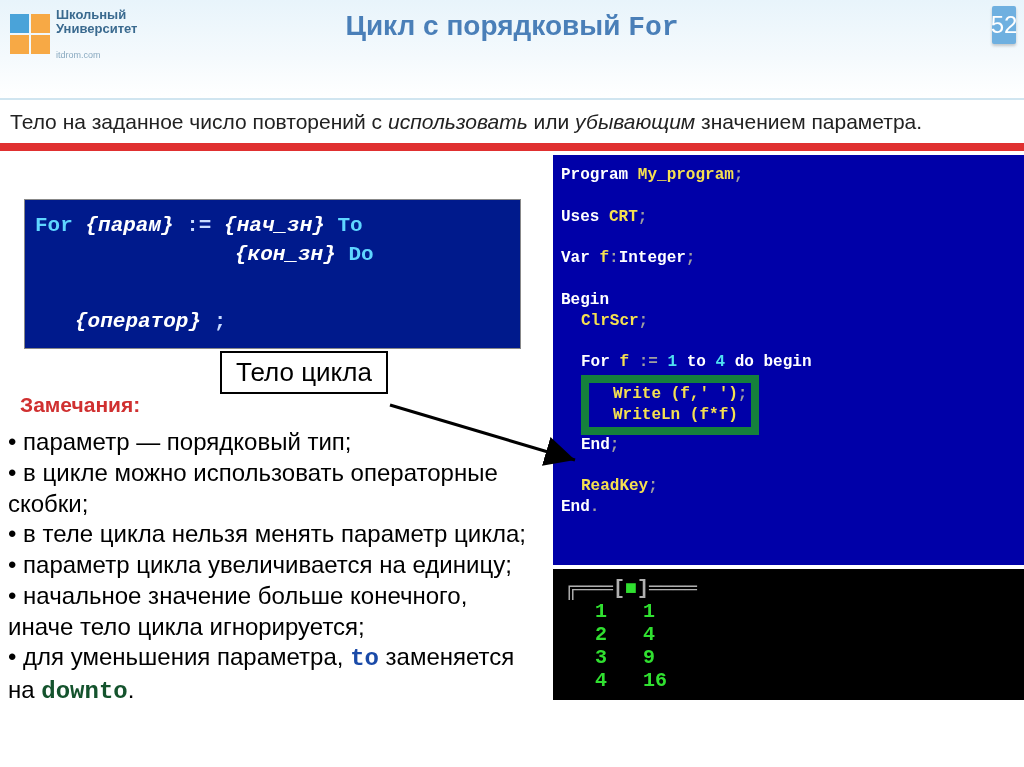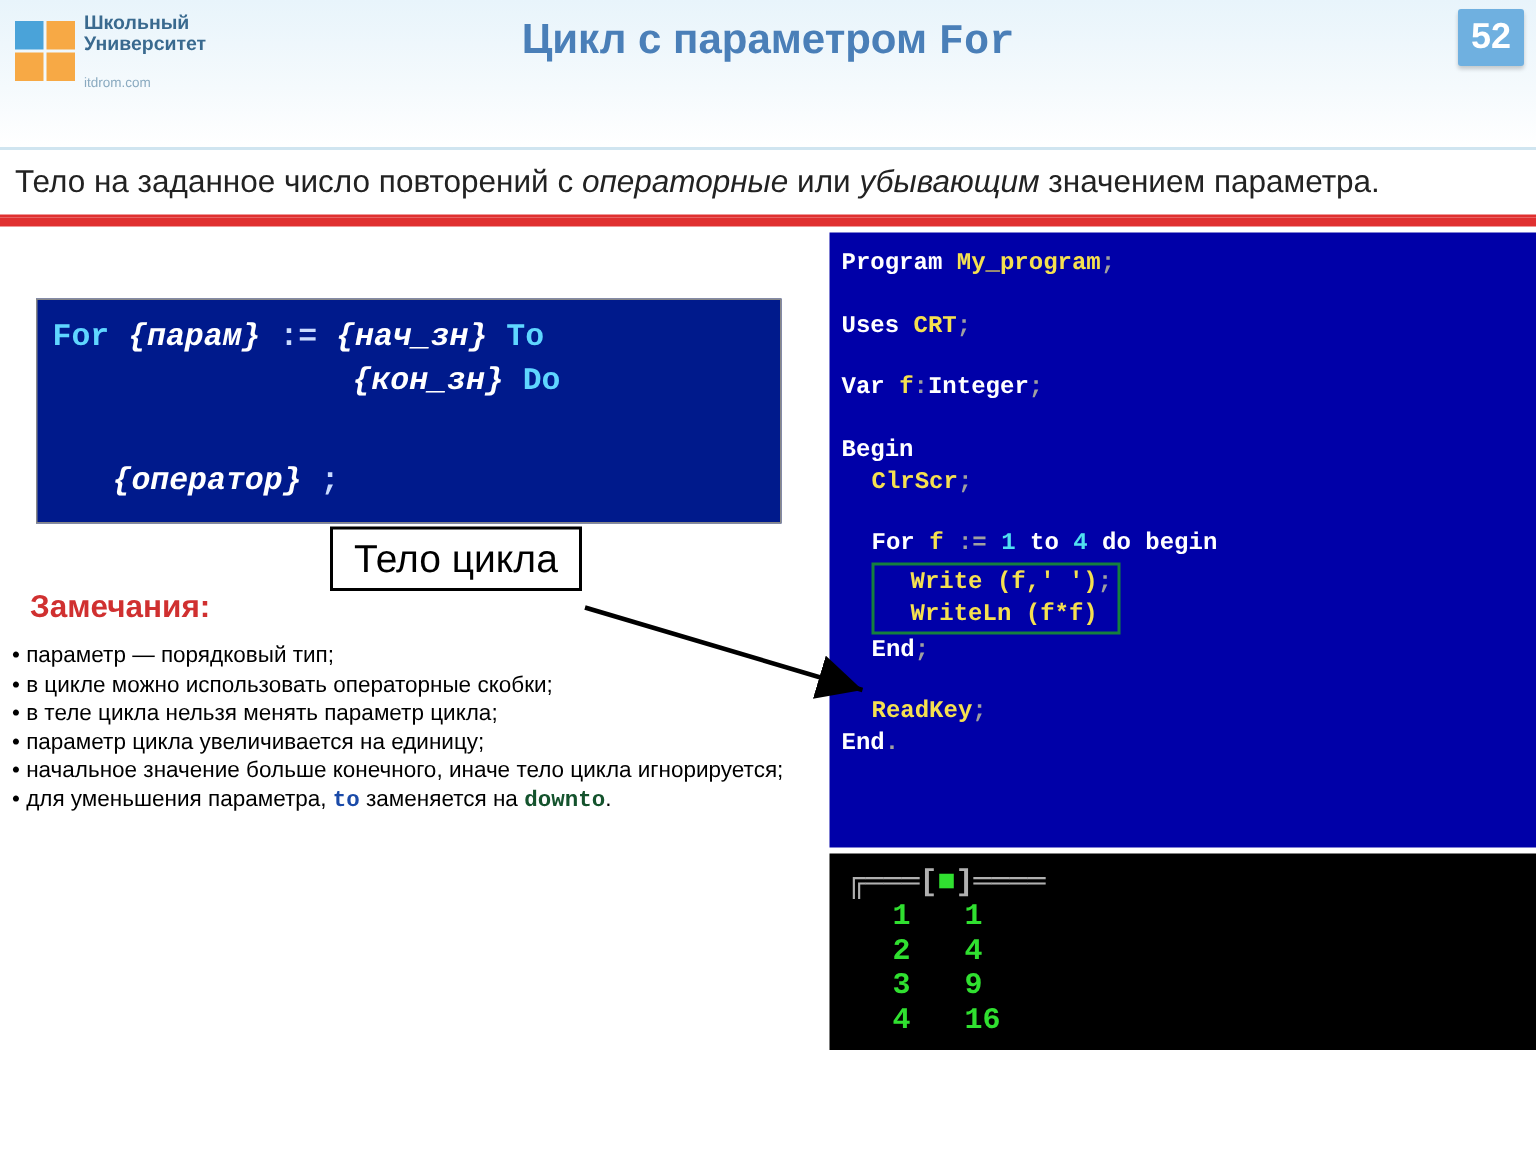--- a/index.html
+++ b/index.html
@@ -10,48 +10,48 @@
 .logo-sq { width: 40px; height: 40px; display: grid; grid-template: 1fr 1fr / 1fr 1fr; gap: 2px; margin-right: 6px; }
 .logo-sq span { background: #f7a945; }
 .logo-sq span:nth-child(1) { background: #4aa3d9; }
 .logo-text { font-size: 13px; color: #3a6a8f; line-height: 1.1; }
 .logo-text .bold { font-weight: bold; }
 .logo-text .small { font-size: 9px; color: #8aaac0; margin-top: 14px; }
 
 .title { position: absolute; left: 0; right: 0; top: 10px; text-align: center; font-size: 28px; color: #4a7fb8; font-weight: bold; }
 .title .mono { font-family: 'Courier New', monospace; color: #4a7fb8; }
 
-.pagebadge { position: absolute; right: 8px; top: 6px; width: 44px; height: 38px; background: #6fb0e0; color: #fff; display: flex; align-items: center; justify-content: center; font-size: 24px; font-weight: bold; border-radius: 2px; box-shadow: 0 2px 3px rgba(0,0,0,.2); }
+.pagebadge { position: absolute; right: 8px; top: 6px; width: 24px; height: 38px; background: #6fb0e0; color: #fff; display: flex; align-items: center; justify-content: center; font-size: 24px; font-weight: normal; border-radius: 2px; box-shadow: 0 2px 3px rgba(0,0,0,.2); }
 
 .red-strip { height: 6px; background: #e03030; }
 .intro-box { padding: 8px 10px; font-size: 21px; color: #222; line-height: 1.3; border-bottom: 2px solid #e03030; }
 .intro-box em { font-style: italic; }
 
 .columns { display: flex; padding: 0; }
 .left-col { width: 545px; padding: 18px 8px 0 8px; position: relative; }
 .right-col { width: 479px; padding: 4px 0 0 8px; }
 
 .syntax-box { background: #001a8c; color: #fff; font-family: 'Courier New', monospace; font-size: 21px; font-weight: bold; padding: 12px 10px; border: 1px solid #888; line-height: 1.35; margin: 30px 16px 10px 16px; }
 .syntax-box .kw { color: #5fd6ff; }
 .syntax-box .op { color: #c9dbff; }
 .syntax-box .par { color: #ffffff; font-style: italic; }
 
 .label-box { border: 2px solid #000; padding: 4px 14px; font-size: 26px; background: #fff; position: absolute; left: 220px; top: 200px; }
 .remarks-title { color: #d03030; font-size: 21px; font-weight: bold; margin: 44px 0 10px 12px; }
-.bullets { font-size: 15px; line-height: 1.28; }
+.bullets { font-size: 24px; line-height: 1.28; }
 .bullets .item { margin-bottom: 0; }
 .bullets .mono-b { font-family: 'Courier New', monospace; color: #1a4aa8; font-weight: bold; }
 .bullets .mono-r { font-family: 'Courier New', monospace; color: #14532d; font-weight: bold; }
 
 .code-panel { background: #0000a8; font-family: 'Courier New', monospace; font-size: 16px; font-weight: bold; padding: 10px 8px; color: #fff; line-height: 1.3; min-height: 410px; position: relative; }
 .code-panel .kw { color: #ffffff; }
 .code-panel .ye { color: #f5e050; }
 .code-panel .cy { color: #50e0f0; }
 .code-panel .gr { color: #a0a0a0; }
-.code-panel .hi-wrap { border: 2px solid #15803d; padding: 1px 4px; display: inline-block; margin-left: 20px; margin-top: 2px; }
+.code-panel .hi-wrap { border: 8px solid #15803d; padding: 1px 4px; display: inline-block; margin-left: 20px; margin-top: 2px; }
 
 .output-panel { background: #000; font-family: 'Courier New', monospace; font-size: 20px; font-weight: bold; padding: 8px 12px; color: #30e030; margin-top: 4px; min-height: 130px; position: relative; }
 .output-panel .frame-top { color: #b0b0b0; }
 .output-panel .row { white-space: pre; margin-left: 16px; }
 .output-panel .content { padding-left: 14px; }
 
 svg.arrow { position: absolute; pointer-events: none; }
 </style>
 </head>
 <body>
@@ -64,28 +64,28 @@
         <span></span>
         <span></span>
       </div>
     <div class="logo-text">
       <div class="bold">Школьный</div>
       <div class="bold">Университет</div>
       <div class="small">itdrom.com</div>
     </div>
   </div>
   <div class="title">
-    <span>Цикл с параметром</span>
+    <span>Цикл с порядковый</span>
     <span class="mono">For</span>
   </div>
   <div class="pagebadge">52</div>
 </div>
 
 <div class="intro-box">
-  <span>Тело на заданное число повторений с </span><em>операторные</em><span> или </span><em>убывающим</em><span> значением параметра.</span>
+  <span>Тело на заданное число повторений с </span><em>использовать</em><span> или </span><em>убывающим</em><span> значением параметра.</span>
 </div>
 <div class="red-strip"></div>
 
 <div class="columns">
   <div class="left-col">
     <div class="syntax-box">
       <div>
         <span class="kw">For</span>
         <span class="par">{парам}</span>
         <span class="op">:=</span>

